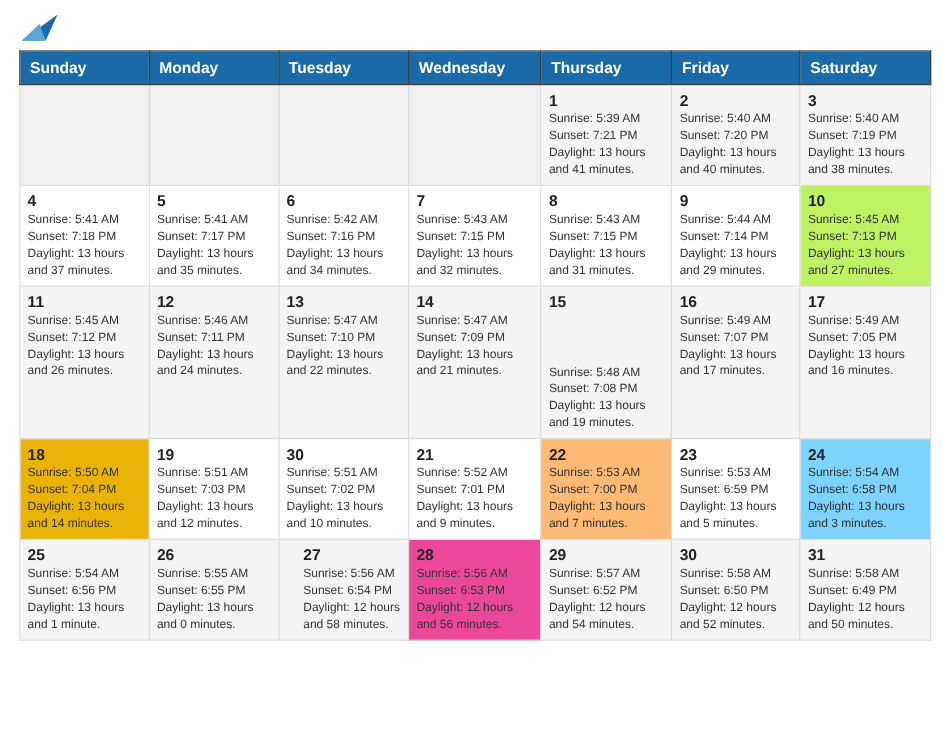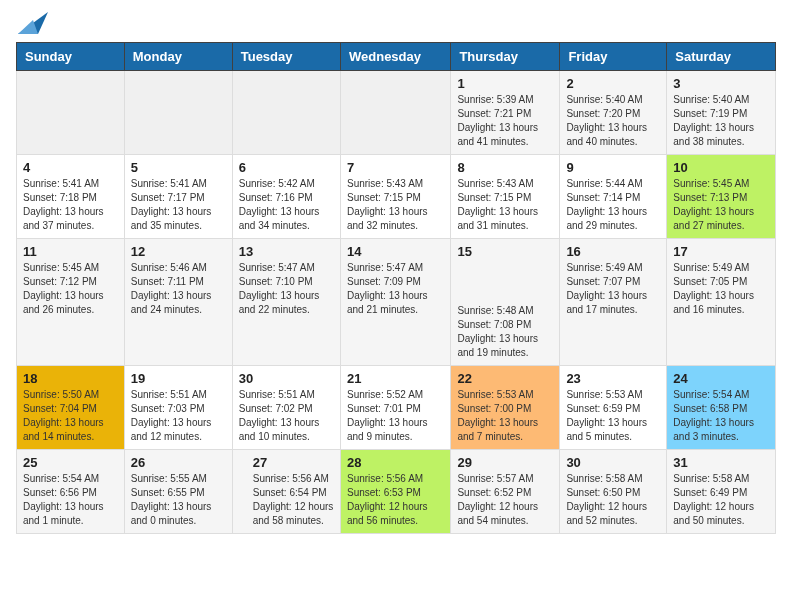--- a/index.html
+++ b/index.html
@@ -314,21 +314,21 @@
 Daylight: 13 hours
 and 0 minutes.</div>
         </td>
         <td style="background: rgb(245, 245, 245); padding-left: 20px;">
           <div class="day-number">27</div>
           <div class="day-info" style="white-space: pre-line;">Sunrise: 5:56 AM
 Sunset: 6:54 PM
 Daylight: 12 hours
 and 58 minutes.</div>
         </td>
-        <td style="background: #bef264;">
+        <td style="background: #ec4899;">
           <div class="day-number">28</div>
           <div class="day-info" style="white-space: pre-line;">Sunrise: 5:56 AM
 Sunset: 6:53 PM
 Daylight: 12 hours
 and 56 minutes.</div>
         </td>
         <td style="background: rgb(245, 245, 245);">
           <div class="day-number">29</div>
           <div class="day-info" style="white-space: pre-line;">Sunrise: 5:57 AM
 Sunset: 6:52 PM

